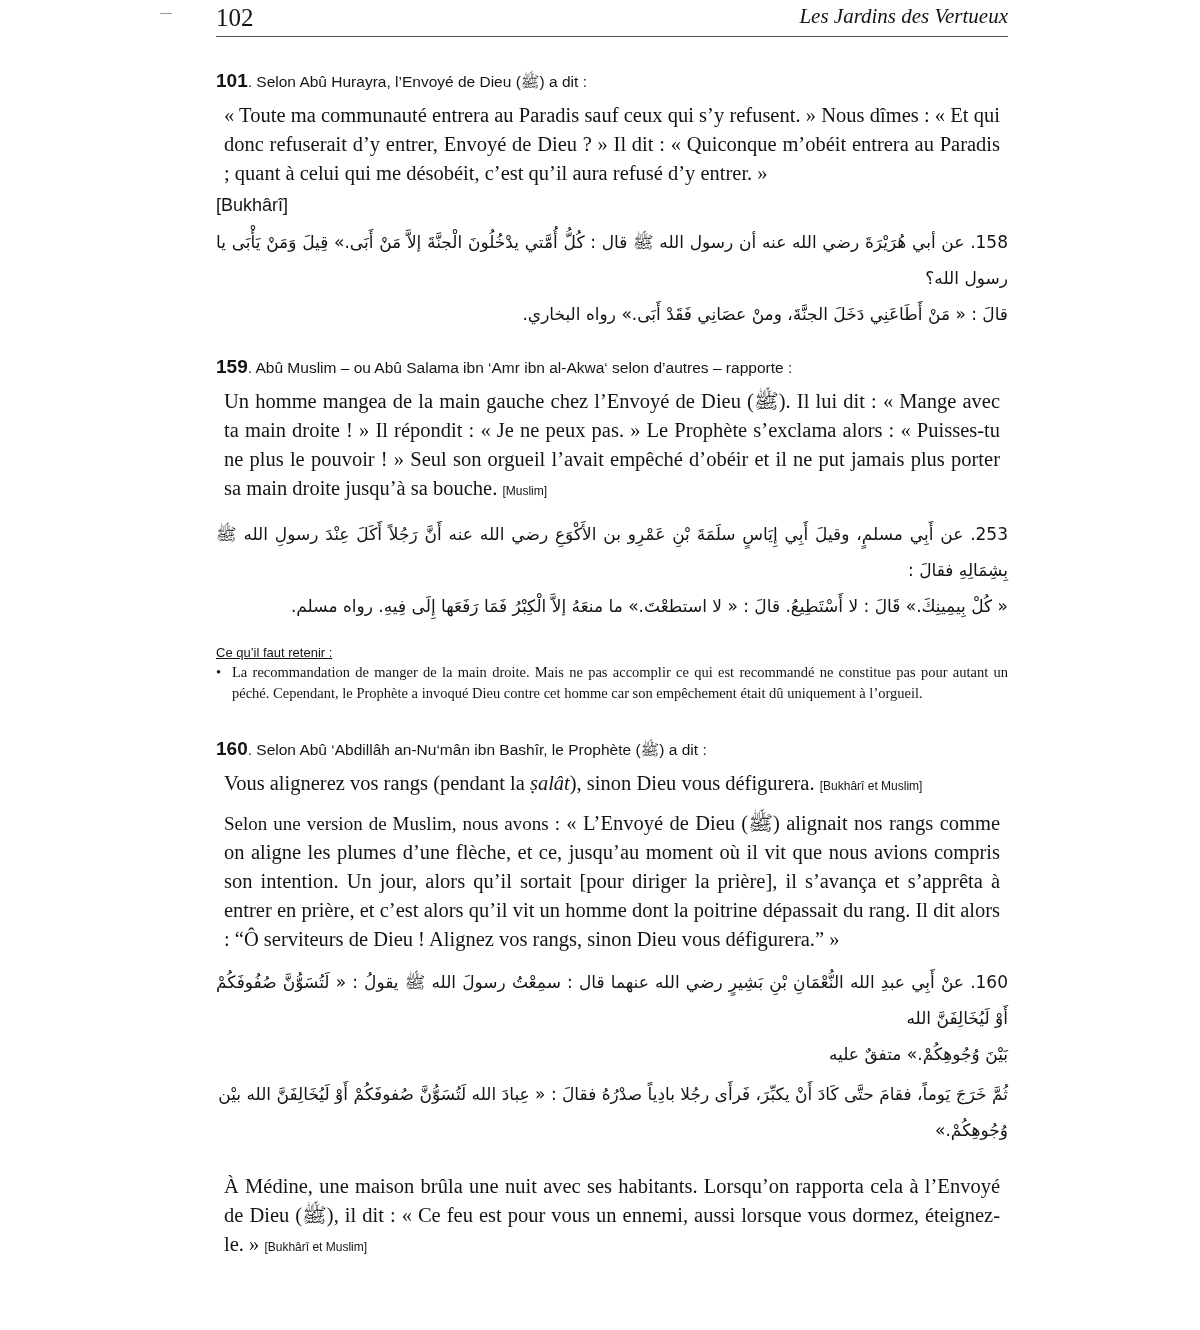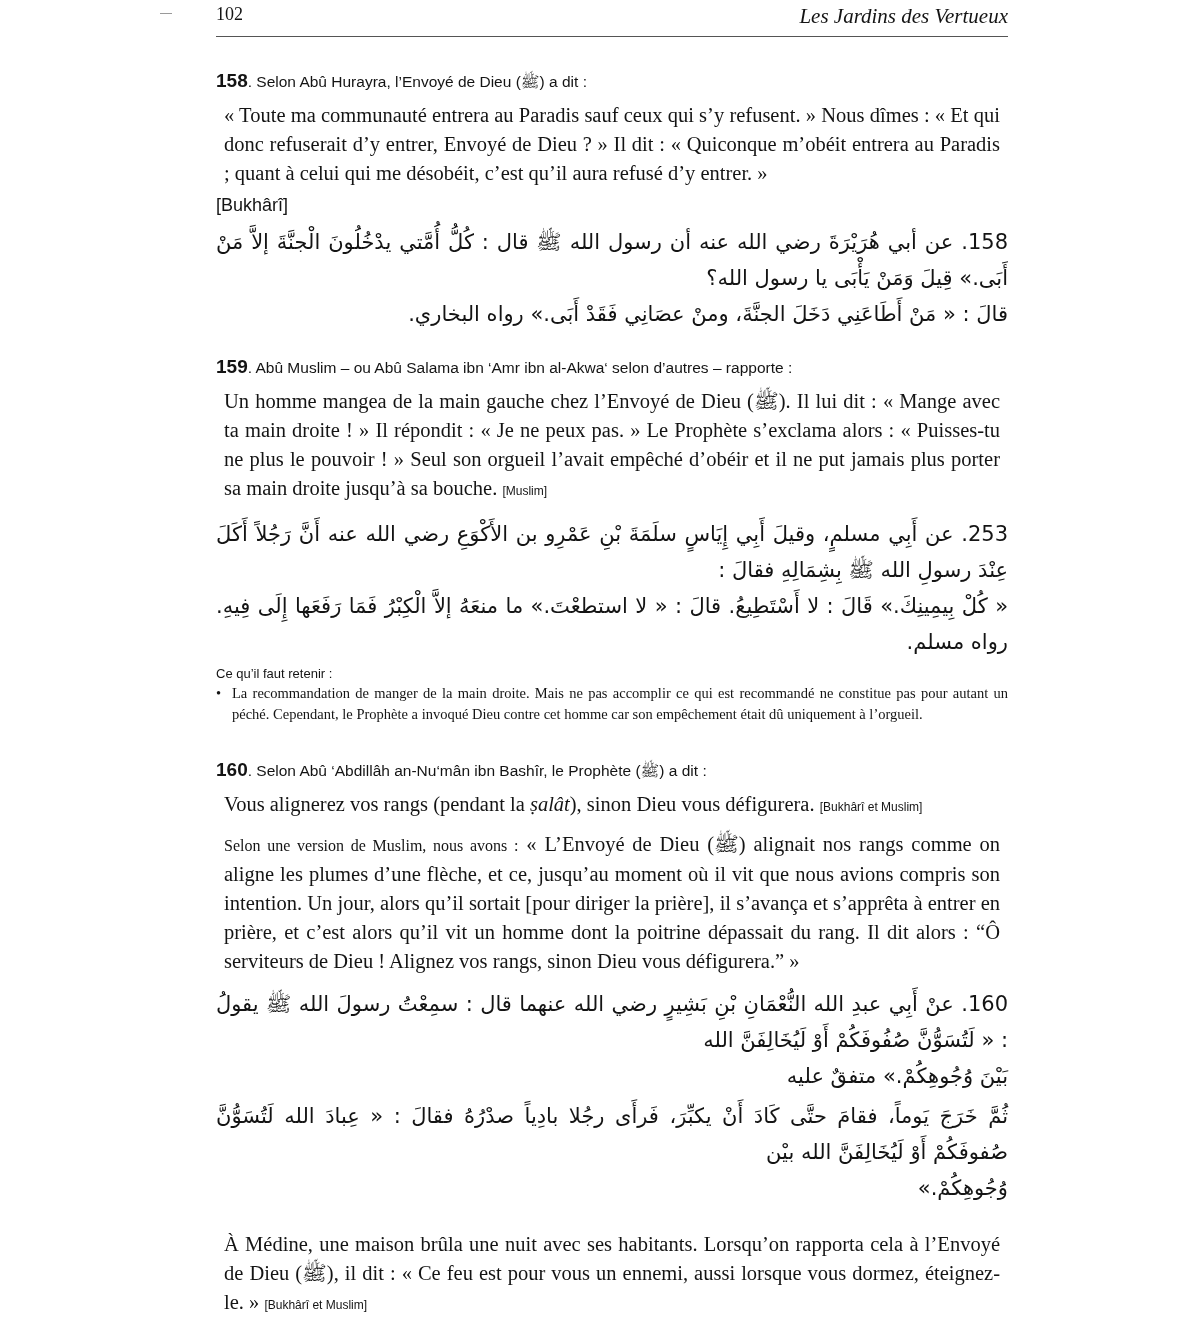--- a/index.html
+++ b/index.html
@@ -1,53 +1,53 @@
 <!DOCTYPE html>
 <html><head>
 <meta charset="utf-8">
 <style>
   html, body { margin: 0; padding: 0; background: #ffffff; }
   body { width: 1200px; height: 1330px; position: relative; overflow: hidden; color: #141414; }
   .page { position: absolute; left: 0; top: 0; width: 1200px; height: 1330px; }
   .scanmark { position: absolute; left: 160px; top: 13px; width: 12px; height: 1px; background: #9a9a9a; }
   .header { position: absolute; left: 216px; top: 4px; width: 792px; height: 34px; }
-  .page-number { position: absolute; left: 0; top: 0; font-family: "Liberation Serif", serif; font-size: 18px; }
+  .page-number { position: absolute; left: 0; top: 0; font-family: "Liberation Serif", serif; font-size: 25px; }
   .running-title { position: absolute; right: 0; top: 0; font-family: "Liberation Serif", serif; font-style: italic; font-size: 21px; }
   .header-rule { position: absolute; left: 0; right: 0; top: 32px; height: 1px; background: #555; }
   .content { position: absolute; left: 216px; top: 70px; width: 792px; }
   .hadith-heading { font-family: "Liberation Sans", sans-serif; font-size: 15.5px; line-height: 22px; margin: 0; }
   .hadith-heading .num { font-weight: bold; font-size: 19px; }
   .body-text { font-family: "Liberation Serif", serif; font-size: 20.5px; line-height: 29px; text-align: justify; margin: 8px; }
   .source { font-family: "Liberation Sans", sans-serif; font-size: 12px; }
   .source-block { font-family: "Liberation Sans", sans-serif; font-size: 18px; margin-top: 2px; line-height: 18px; }
-  .arabic { direction: rtl; font-family: "DejaVu Sans", sans-serif; font-size: 21px; line-height: 36px; text-align: justify; margin: 10px 0 0 0; }
+  .arabic { direction: rtl; font-family: "DejaVu Sans", sans-serif; font-size: 17px; line-height: 36px; text-align: justify; margin: 10px 0 0 0; }
   .arabic .line { display: block; }
-  .retain-title { font-family: "Liberation Sans", sans-serif; font-size: 13px; margin: 6px 0 2px 0; }
+  .retain-title { font-family: "Liberation Sans", sans-serif; font-size: 13px; margin: 21px 0 2px 0; text-decoration: underline; }
   .bullet-item { display: flex; font-family: "Liberation Serif", serif; font-size: 14.5px; line-height: 21px; }
   .bullet-item .dot { width: 16px; flex: none; }
   .bullet-item .txt { text-align: justify; }
   .sec { margin-bottom: 24px; }
-  .small-serif { font-size: 16px; font-family: Liberation Serif, serif; }
+  .small-serif { font-size: 19px; font-family: Liberation Serif, serif; }
 </style>
 </head>
 <body>
 
 <div class="page">
   <div class="scanmark"></div>
 
   <div class="header">
     <span class="page-number">102</span>
     <span class="running-title">Les Jardins des Vertueux</span>
     <div class="header-rule"></div>
   </div>
 
   <div class="content">
 
     <div class="sec">
-      <p class="hadith-heading"><span class="num">158</span><span>. Selon Abû Hurayra, l’Envoyé de Dieu (ﷺ) a dit :</span></p>
+      <p class="hadith-heading"><span class="num">101</span><span>. Selon Abû Hurayra, l’Envoyé de Dieu (ﷺ) a dit :</span></p>
       <p class="body-text">« Toute ma communauté entrera au Paradis sauf ceux qui s’y refusent. » Nous dîmes : « Et qui donc refuserait d’y entrer, Envoyé de Dieu ? » Il dit : « Quiconque m’obéit entrera au Paradis ; quant à celui qui me désobéit, c’est qu’il aura refusé d’y entrer. »</p>
       <div class="source-block">[Bukhârî]</div>
       <div class="arabic">
         <span class="line">158. عن أبي هُرَيْرَةَ رضي الله عنه أن رسول الله ﷺ قال : كُلُّ أُمَّتي يدْخُلُونَ الْجنَّةَ إلاَّ مَنْ أَبَى.» قِيلَ وَمَنْ يَأْبَى يا رسول الله؟</span>
         <span class="line">قالَ : « مَنْ أَطَاعَنِي دَخَلَ الجنَّةَ، ومنْ عصَانِي فَقَدْ أَبَى.» رواه البخاري.</span>
       </div>
     </div>
 
     <div class="sec">
       <p class="hadith-heading"><span class="num">159</span><span>. Abû Muslim – ou Abû Salama ibn ‘Amr ibn al-Akwa‘ selon d’autres – rapporte :</span></p>

